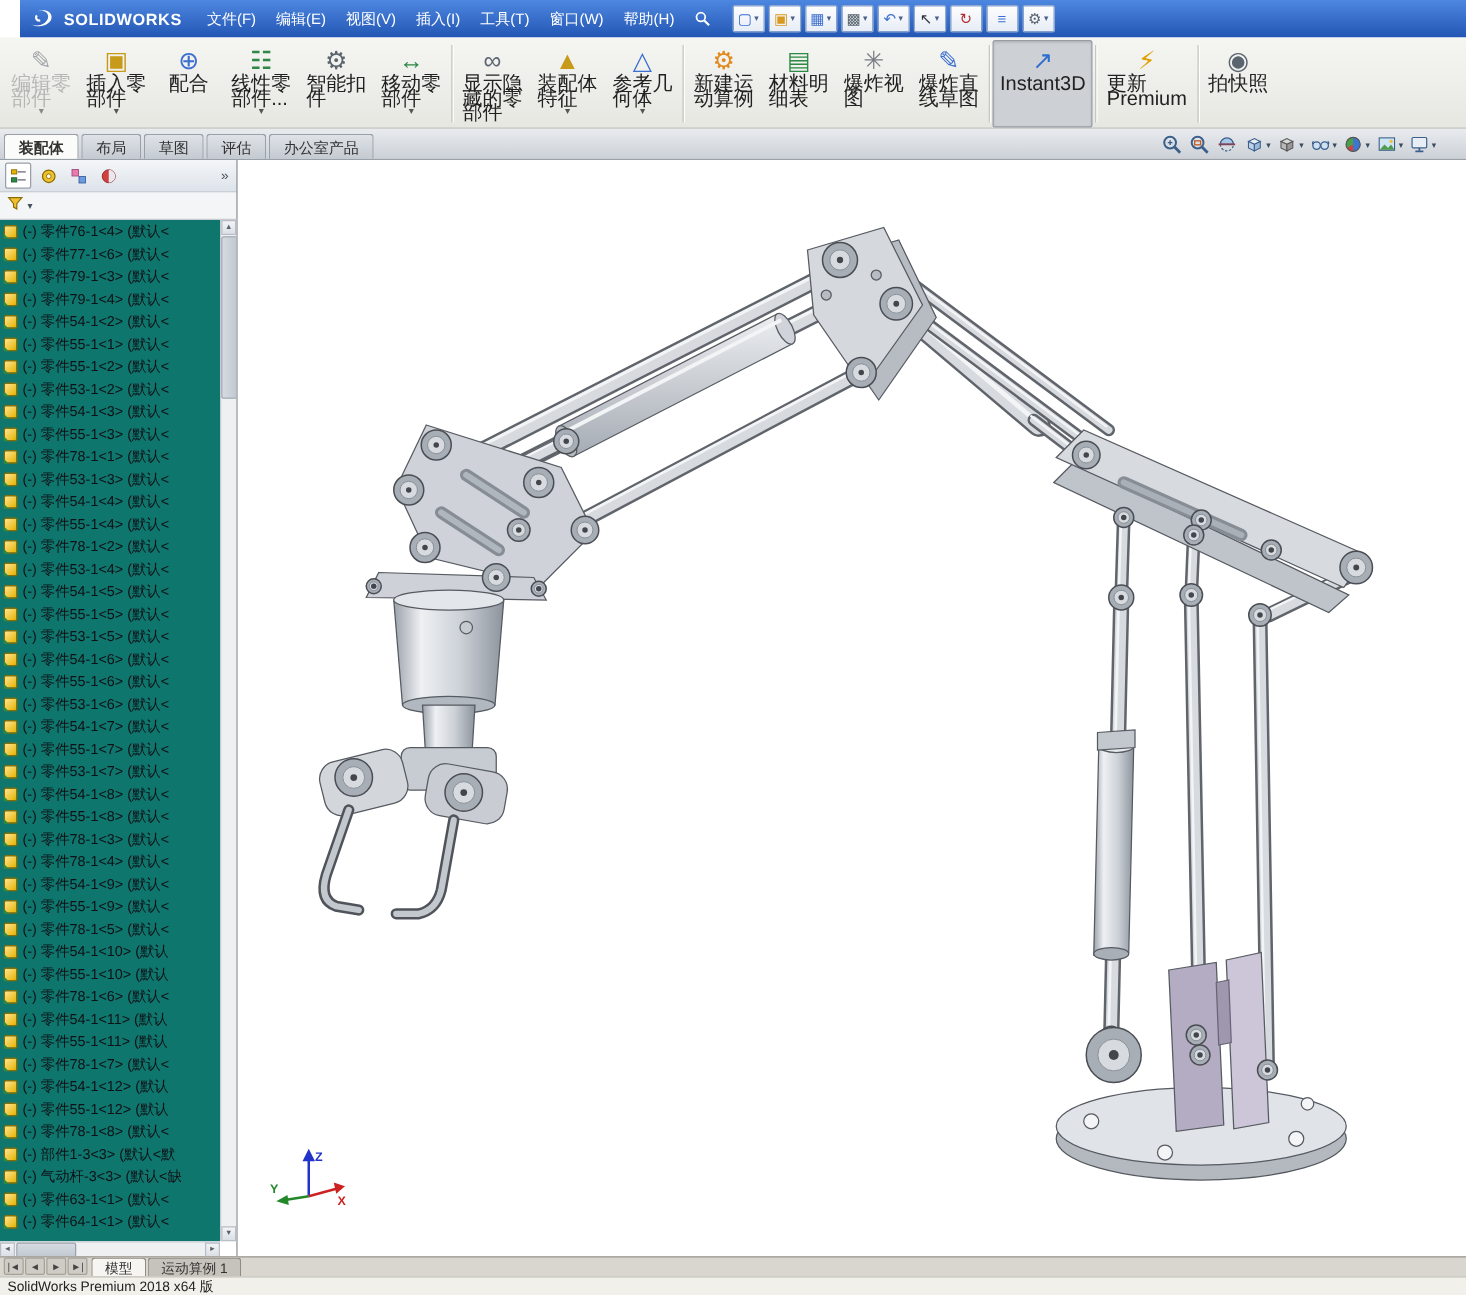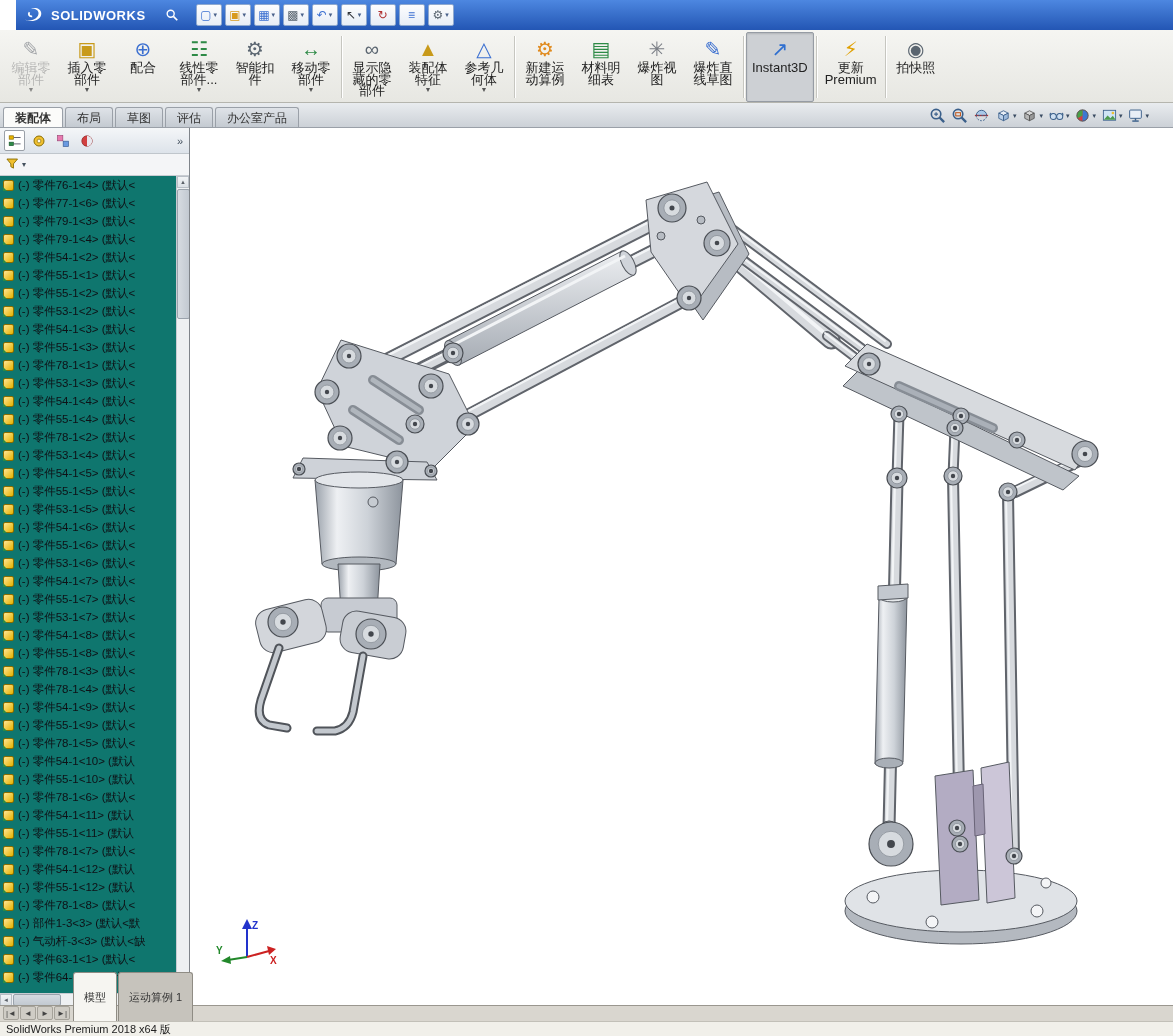--- a/index.html
+++ b/index.html
@@ -24,21 +24,21 @@
 
   
   .ribbon{position:absolute;top:30px;left:0;right:0;height:73px;
     background:linear-gradient(#f5f5f2,#e7e7e2);border-bottom:1px solid #b5b5ae;
     display:flex;align-items:stretch;padding:2px 3px 0;box-sizing:border-box}
   .rbtn{display:flex;flex-direction:column;align-items:center;justify-content:flex-start;
     padding:3px 5px 1px;min-width:44px;color:#222;border:1px solid transparent;border-radius:2px}
   .rbtn.active{background:#cdd0d4;border-color:#969ca4;box-shadow:inset 0 1px 2px #0002}
   .rbtn.disabled{color:#999;opacity:.65}
   .ric{height:26px;display:flex;align-items:center;justify-content:center;font-size:20px;line-height:26px}
-  .rlabel{font-size:13px;line-height:11.5px;text-align:center;white-space:nowrap}
+  .rlabel{font-size:16px;line-height:11.5px;text-align:left;white-space:nowrap}
   .rcaret{font-size:7px;color:#555;margin-top:1px}
   .rsep{width:1px;background:#c6c6c0;margin:4px 2px;box-shadow:1px 0 0 #fff}
 
   
   .tabrow{position:absolute;top:103px;left:0;right:0;height:25px;
     background:linear-gradient(#e9ecef,#ccd1d7);border-bottom:1px solid #9aa0a8;
     display:flex;align-items:flex-end;box-sizing:border-box}
   .tabstrip{display:flex;align-items:flex-end;padding-left:3px}
   .ctab{font-size:12px;padding:2px 11px 3px;margin-right:2px;height:14px;
     border:1px solid #9aa0a8;border-bottom:none;border-radius:3px 3px 0 0;
@@ -88,39 +88,48 @@
   .triad{position:absolute;left:24px;bottom:36px;width:64px;height:56px}
   .triad text{font-size:10px;font-weight:bold}
 
   
   .bottomtabs{position:absolute;left:0;right:0;bottom:15px;height:16px;background:#d9d6cf;
     border-top:1px solid #9a978f;display:flex;align-items:flex-end;font-size:11px;box-sizing:border-box}
   .tabnav{display:flex;align-items:center;gap:1px;padding:0 3px 1px 3px}
   .navbtn{font-size:8px;color:#444;background:#cfccc5;border:1px solid #a5a29a;
     height:12px;min-width:14px;display:flex;align-items:center;justify-content:center;border-radius:2px}
   .doctabs{display:flex;align-items:flex-end}
-  .mtab{padding:18px 10px;margin-right:1px;height:12px;display:flex;align-items:center;
+  .mtab{padding:1px 10px;margin-right:1px;height:12px;display:flex;align-items:center;
     border:1px solid #8f8c84;border-bottom:none;border-radius:3px 3px 0 0;
     background:#c6c3bc;color:#333;white-space:nowrap}
   .mtab.active{background:#f6f5f1}
   .statusbar{position:absolute;left:0;right:0;bottom:0;height:15px;background:#f1f0ea;
     border-top:1px solid #c2c0b8;display:flex;align-items:center;padding-left:6px;
     font-size:11px;color:#222;box-sizing:border-box}
 </style>
 </head>
 <body>
 
 <div class="titlebar">
   <div class="logo">
     <svg class="logo-mark" viewBox="0 0 26 22">
       <path d="M3 16 C11 19 18 14 18 9 C18 5 13 3 9 4.5 C14 2 21 4 21 9.5 C21 16 11 20 3 16 Z" fill="#fff"></path>
       <path d="M8 8 C6.5 10 7.5 13 11 12.5" stroke="#fff" fill="none" stroke-width="2"></path>
     </svg>
     <span class="logo-text">SOLIDWORKS</span>
   </div>
+  <div class="menubar" id="menu-bar">
+      <div class="menu-item">文件(F)</div>
+      <div class="menu-item">编辑(E)</div>
+      <div class="menu-item">视图(V)</div>
+      <div class="menu-item">插入(I)</div>
+      <div class="menu-item">工具(T)</div>
+      <div class="menu-item">窗口(W)</div>
+      <div class="menu-item">帮助(H)</div>
+    </div>
   <span class="search-pin">
     <svg viewBox="0 0 16 16" width="14" height="14">
       <circle cx="6.5" cy="6.5" r="4" fill="none" stroke="#fff" stroke-width="1.6"></circle>
       <line x1="9.6" y1="9.6" x2="14" y2="14" stroke="#fff" stroke-width="2"></line>
     </svg>
   </span>
   <div class="qat" id="qat">
       <div class="qat-btn">
         <span class="qat-ic" style="color: rgb(59, 111, 208);">▢</span>
         <span class="qat-caret">▾</span>

